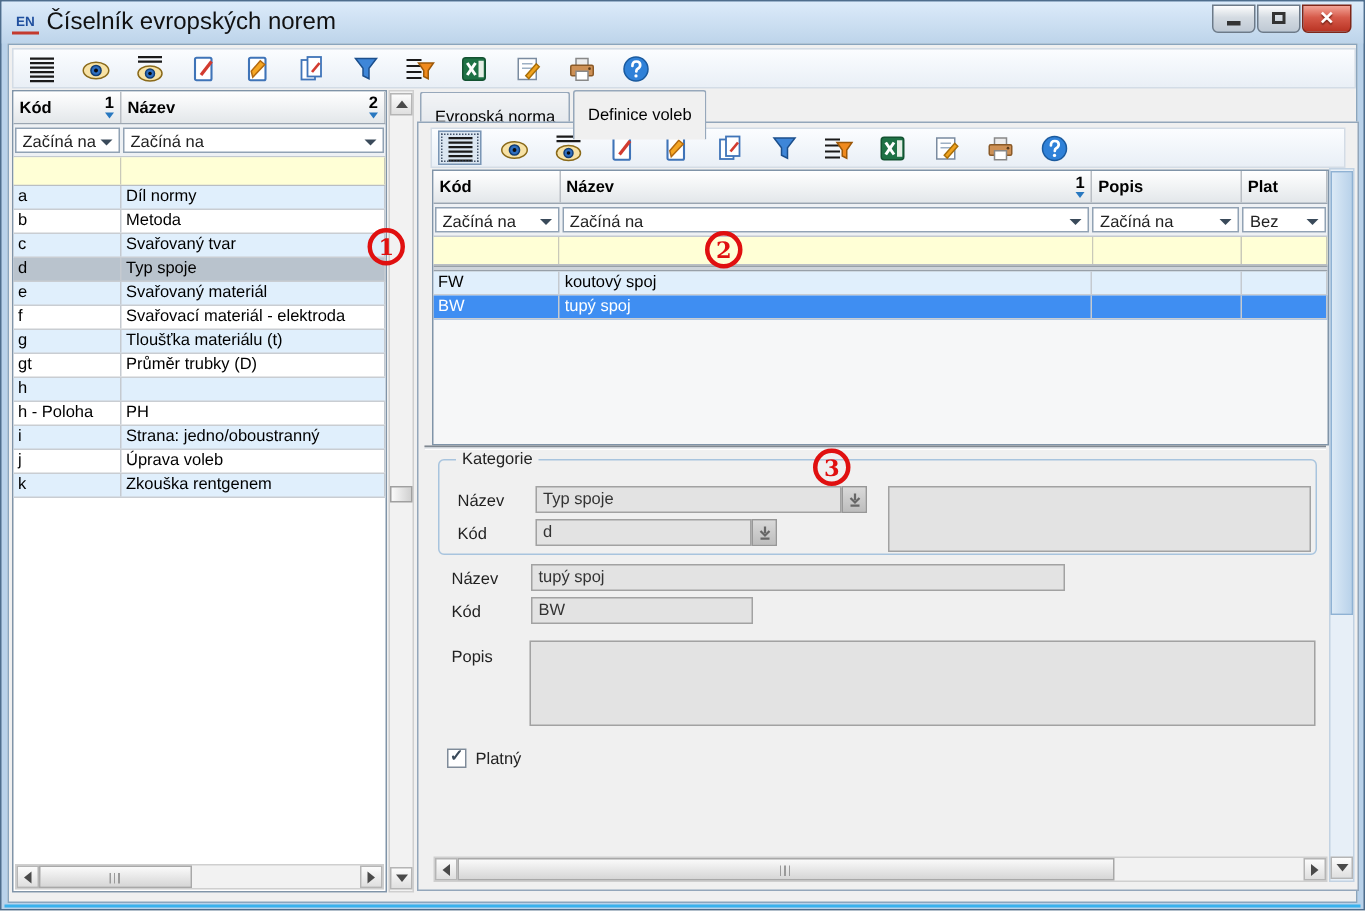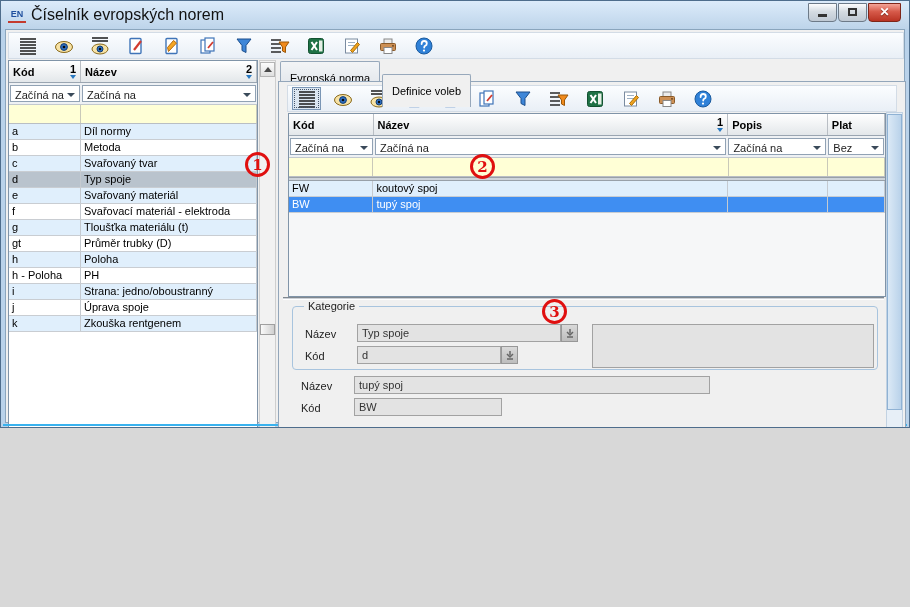--- a/index.html
+++ b/index.html
@@ -1,17 +1,17 @@
 <!DOCTYPE html>
 <html><head>
 <meta charset="utf-8">
 <style>
   html,body{margin:0;padding:0;background:#d8d8d8;}
   *{box-sizing:border-box;}
-  .window{position:relative;width:910px;height:428px;font-family:"Liberation Sans",sans-serif;
+  .window{position:relative;width:910px;height:607px;font-family:"Liberation Sans",sans-serif;
     font-size:11px;color:#000;background:#b9d2ea;border:1px solid #4e6d8c;overflow:hidden;}
   .window::after{content:"";position:absolute;left:2px;right:2px;bottom:1px;height:2px;background:#39b2ee;}
   
   .titlebar{position:absolute;left:0;top:0;right:0;height:28px;
     background:linear-gradient(#dcebfa,#bdd4ea);display:flex;align-items:center;padding-left:7px;}
   .app-icon{width:18px;height:16px;display:flex;align-items:center;justify-content:center;
     font-weight:bold;font-size:9px;color:#1f4f9e;border-bottom:2px solid #c43a2e;line-height:1;margin-right:5px;}
   .title-text{font-size:16px;color:#111;}
   .winbtns{margin-left:auto;margin-right:8px;display:flex;align-items:flex-start;gap:1px;margin-top:-6px;}
   .wbtn{width:29px;height:19px;border:1px solid #6d7a88;border-radius:0 0 4px 4px;
@@ -58,21 +58,21 @@
   .tri-d{width:0;height:0;border-left:4px solid transparent;border-right:4px solid transparent;border-top:5px solid #4a4a4a;}
   .sb-thumb{height:15px;background:linear-gradient(#fafafa,#d6d6d6);border:1px solid #a8a8a8;position:relative;flex:none;}
   .sb-thumb::after{content:"";position:absolute;left:50%;top:4px;width:8px;height:7px;margin-left:-4px;
     background:repeating-linear-gradient(90deg,#9a9a9a 0 1px,transparent 1px 3px);}
   .vscroll{position:absolute;width:17px;background:#f2f2f2;border:1px solid #cfcfcf;display:flex;flex-direction:column;align-items:center;}
   .vthumb{width:15px;background:linear-gradient(90deg,#fafafa,#d0d0d0);border:1px solid #a0a0a0;}
   
   .rarea{position:absolute;left:272px;top:30px;width:630px;height:535px;}
   .tab{position:absolute;top:1px;height:20px;display:flex;align-items:center;padding:16px 9px;
     border:1px solid #97a8bb;border-bottom:none;background:linear-gradient(#f2f4f6,#dde2e8);border-radius:2px 2px 0 0;z-index:1;}
-  .tab.active{top:14px;height:22px;background:#f0f0f0;z-index:3;}
+  .tab.active{top:0;height:22px;background:#f0f0f0;z-index:3;}
   .page{position:absolute;left:0;top:21px;width:628px;height:513px;background:#f0f0f0;border:1px solid #93a6ba;z-index:2;}
   .right-toolbar{position:absolute;left:8px;top:3px;width:610px;height:27px;}
   .rgrid{position:absolute;left:9px;top:31px;width:598px;height:184px;background:#f6f7f8;border:1px solid #8094a8;overflow:hidden;}
   .splitter{position:absolute;left:4px;top:215px;width:601px;height:3px;background:#cdd2d8;border-top:1px solid #808890;border-bottom:1px solid #fff;}
   
   .groupbox{position:absolute;left:13px;top:224px;width:586px;height:64px;border:1px solid #a8c4de;border-radius:4px;}
   .gb-title{position:absolute;left:11px;top:-7px;background:#f0f0f0;padding:0 4px;color:#222;}
   .flabel{position:absolute;color:#222;}
   .dfield{position:absolute;height:18px;background:#e3e3e3;border:1px solid #a2a2a2;display:flex;align-items:center;
     padding:0 4px;color:#333;overflow:hidden;white-space:nowrap;}
@@ -293,33 +293,32 @@
           <div class="drow alt">
             <div class="dcell" style="width: 72px;">g</div>
             <div class="dcell" style="width: 176px;">Tloušťka materiálu (t)</div>
           </div>
           <div class="drow">
             <div class="dcell" style="width: 72px;">gt</div>
             <div class="dcell" style="width: 176px;">Průměr trubky (D)</div>
           </div>
           <div class="drow alt">
             <div class="dcell" style="width: 72px;">h</div>
-            <div class="dcell" style="width: 176px;">Poloha</div>
           </div>
           <div class="drow">
             <div class="dcell" style="width: 72px;">h - Poloha</div>
             <div class="dcell" style="width: 176px;">PH</div>
           </div>
           <div class="drow alt">
             <div class="dcell" style="width: 72px;">i</div>
             <div class="dcell" style="width: 176px;">Strana: jedno/oboustranný</div>
           </div>
           <div class="drow">
             <div class="dcell" style="width: 72px;">j</div>
-            <div class="dcell" style="width: 176px;">Úprava spoje</div>
+            <div class="dcell" style="width: 176px;">Úprava voleb</div>
           </div>
           <div class="drow alt">
             <div class="dcell" style="width: 72px;">k</div>
             <div class="dcell" style="width: 176px;">Zkouška rentgenem</div>
           </div>
         </div>
       <div class="hscroll" style="left:1px;bottom:1px;width:246px;">
         <span class="sb-btn">
             <span class="tri-l"></span>
           </span>

